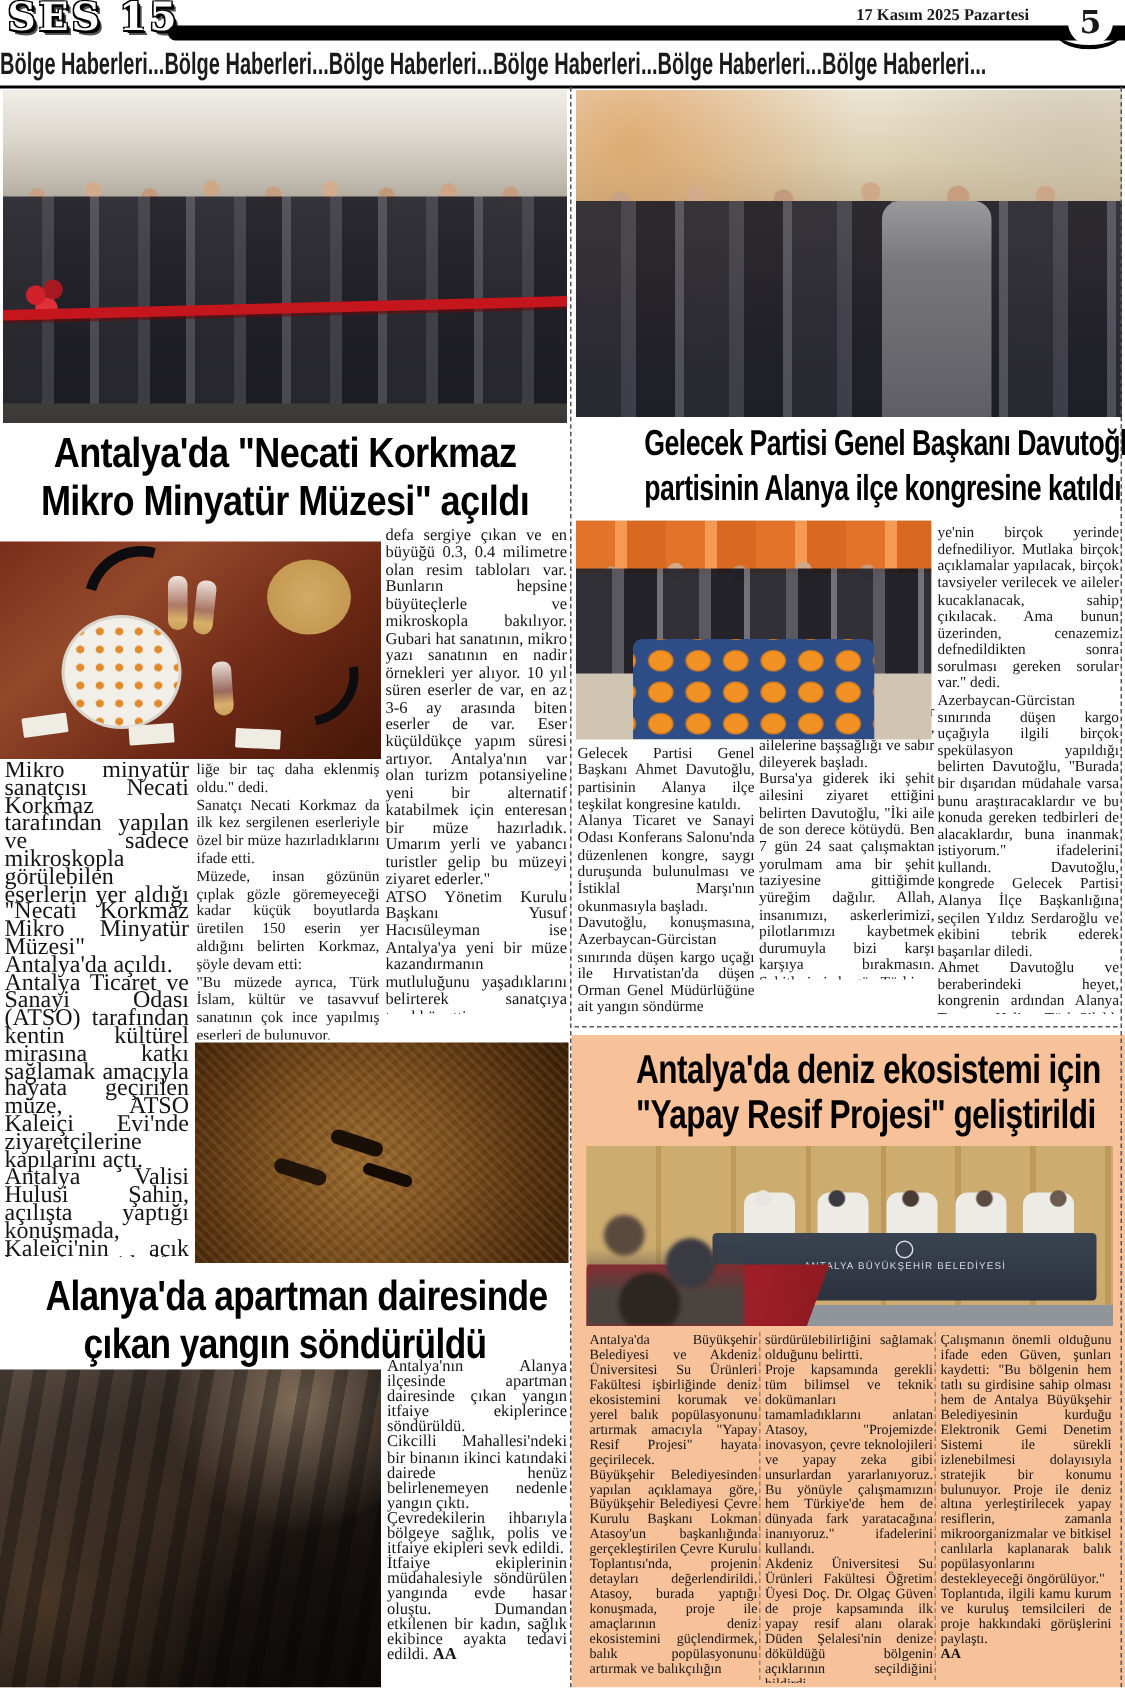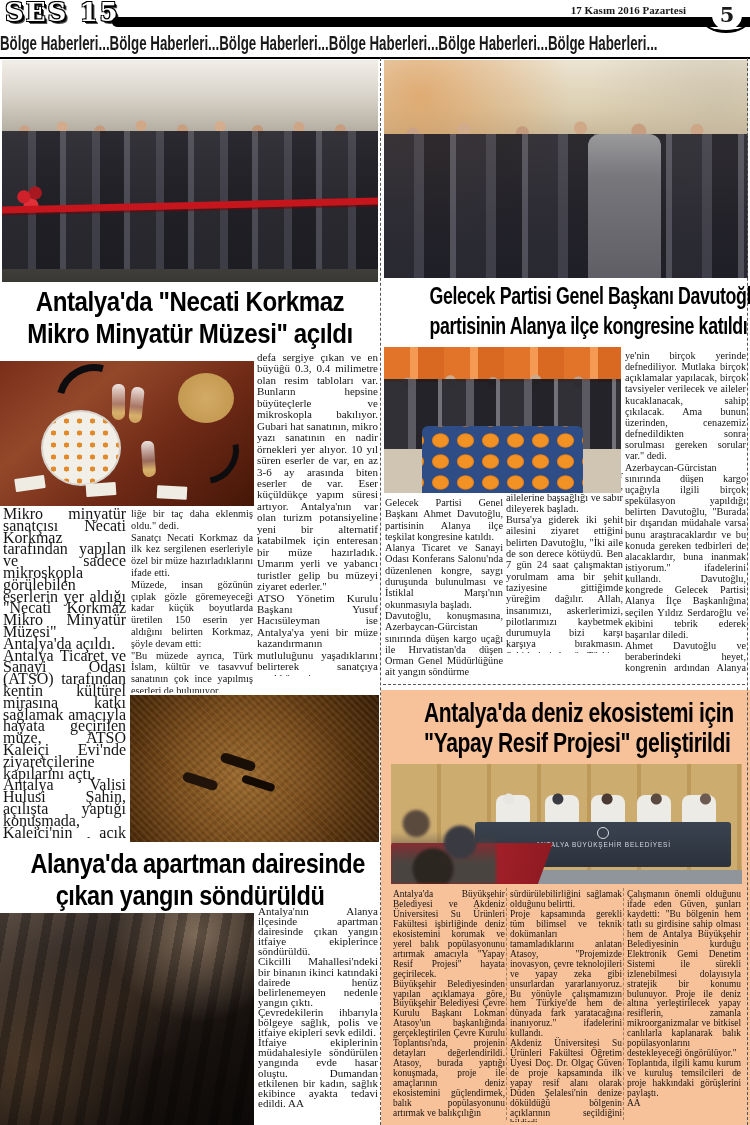--- a/index.html
+++ b/index.html
@@ -38,21 +38,21 @@
   .hl1 .hl-line{transform:scaleX(.86);}
   .hl2{left:382px;width:366px;top:281px;font-size:24px;line-height:30px;}
   .hl2 .hl-line{transform:scaleX(.74);}
   .hl3{left:384px;width:364px;top:698px;font-size:27px;line-height:30px;z-index:3;}
   .hl3 .hl-line{transform:scaleX(.78);}
   .hl4{left:0;width:380px;top:848px;font-size:28px;line-height:32px;}
   .hl4 .hl-line{transform:scaleX(.84);}
 
   
   .col{position:absolute;text-align:justify;white-space:pre-line;overflow:hidden;color:#151515;}
-  .agency{font-weight:normal;}
+  .agency{font-weight:bold;}
   .agency-block{display:block;}
   .art1c1{left:3px;top:508px;width:123px;height:330px;font-size:16px;line-height:11.8px;}
   .art1c2{left:131px;top:508px;width:122px;height:185px;font-size:10.3px;line-height:11.8px;}
   .art1c3{left:257px;top:352px;width:121px;height:324px;font-size:11px;line-height:11.45px;}
   .art2c1{left:385px;top:497px;width:118px;height:184px;font-size:10.3px;line-height:11.3px;}
   .art2c2{left:506px;top:469px;width:117px;height:184px;font-size:10.3px;line-height:11.3px;}
   .art2c3{left:625px;top:350px;width:121px;height:326px;font-size:10.2px;line-height:11.15px;}
   .reefc{top:890px;height:232px;font-size:9.4px;line-height:9.95px;z-index:3;}
   .reefc1{left:393px;width:112px;}
   .reefc2{left:510px;width:112px;}
@@ -190,21 +190,21 @@
     background:repeating-linear-gradient(100deg,rgba(0,0,0,.45) 0 9px,transparent 9px 22px);}
 </style>
 </head>
 <body>
 
 <div class="page">
 
   <header class="masthead">
     <div class="logo">SES 15</div>
     <div class="mast-bar"></div>
-    <div class="mast-date">17 Kasım 2016 Pazartesi</div>
+    <div class="mast-date">17 Kasım 2025 Pazartesi</div>
     <div class="page-swoosh"></div>
     <div class="page-circle">5</div>
   </header>
 
   <div class="ticker">
     <span class="ticker-text">Bölge Haberleri...Bölge Haberleri...Bölge Haberleri...Bölge Haberleri...Bölge Haberleri...Bölge Haberleri...</span>
   </div>
 
   <div class="vdash-center"></div>
   <div class="vdash-right"></div>

